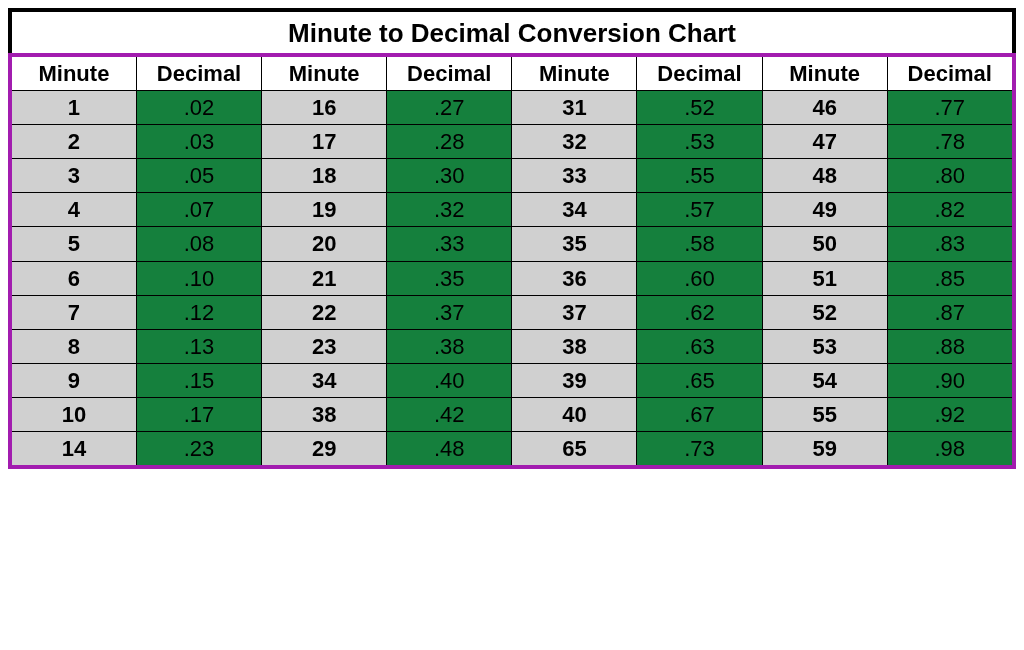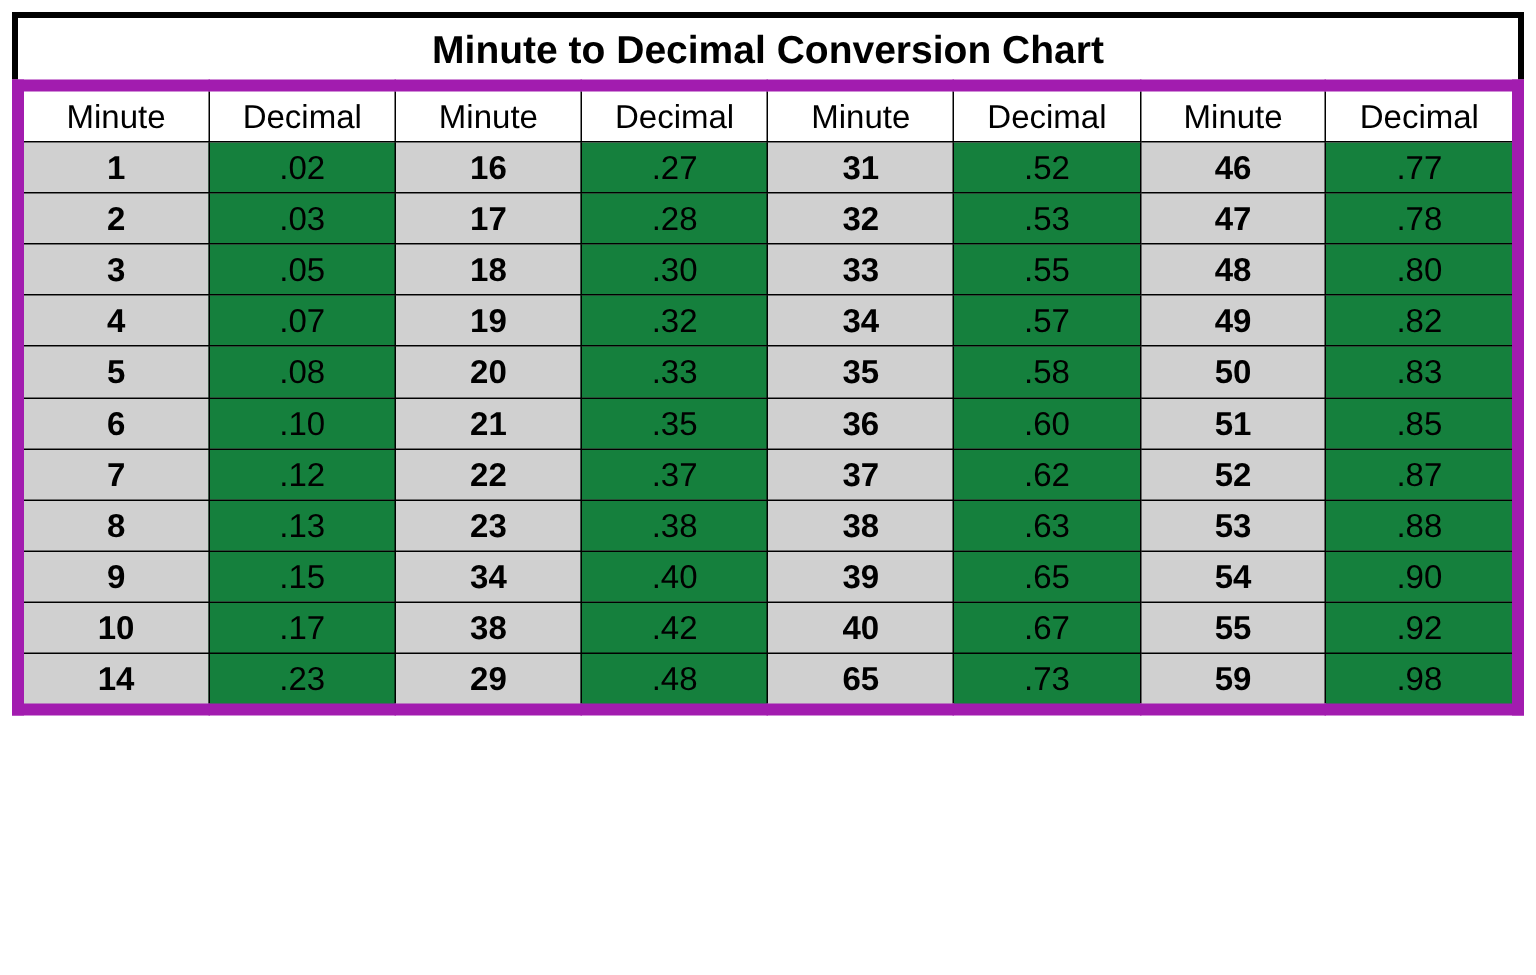--- a/index.html
+++ b/index.html
@@ -4,42 +4,42 @@
   <style>
     body {
       margin: 0;
       padding: 8px;
       font-family: Arial, Helvetica, sans-serif;
       background: #fff;
     }
     .chart-table {
       width: 1008px;
       border-collapse: collapse;
-      border: 8px solid #a21caf;
+      border: 4px solid #a21caf;
     }
     .chart-table caption {
       caption-side: top;
       border: 4px solid #000;
       border-bottom: none;
       font-weight: bold;
       font-size: 26px;
       padding: 6px 0 4px 0;
       background: #fff;
       text-align: center;
     }
     .chart-table th,
     .chart-table td {
       border: 1.5px solid #000;
       text-align: center;
       font-size: 22px;
       line-height: 1.05;
       padding: 5px 0;
     }
     .chart-table th {
-      font-weight: normal;
+      font-weight: bold;
       background: #fff;
     }
     .chart-table td.min-cell {
       background: #d0d0d0;
       font-weight: bold;
     }
     .chart-table td.dec-cell {
       background: #15803d;
       font-weight: normal;
     }

